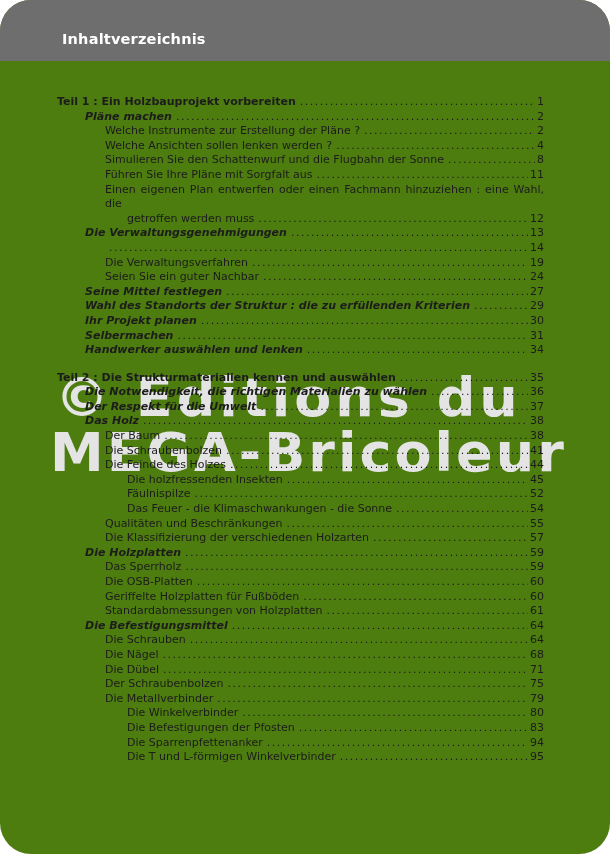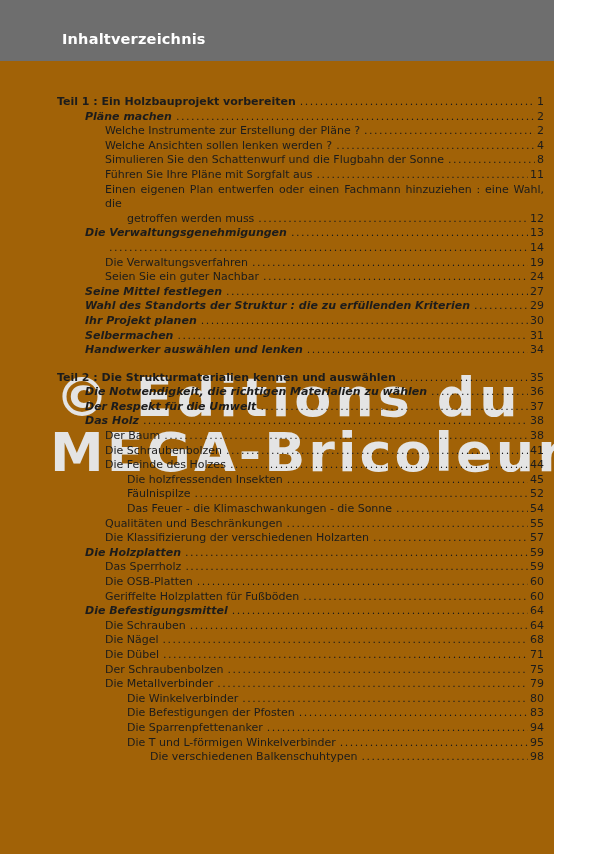--- a/index.html
+++ b/index.html
@@ -1,19 +1,20 @@
 <!DOCTYPE html>
 <html><head>
 <meta charset="utf-8">
 <style>
   html,body { margin:0; padding:0; background:#ffffff; }
   #root {
-    position:relative; width:554px; height:854px; overflow:hidden;
-    background:#a16207; color:#1c1c1c;
+    position:relative; width:610px; height:854px; overflow:hidden;
+    background:#4d7c0f; color:#1c1c1c;
     font-family:"DejaVu Sans","Liberation Sans",sans-serif;
+    border-radius:31px;
   }
   
   .header {
     position:absolute; top:0; left:0; width:610px; height:61px;
     background:#6e6e6e; box-sizing:border-box; padding:31px 0 0 62px;
   }
   .header .title {
     margin:0; font-size:14.5px; font-weight:bold; color:#ffffff; letter-spacing:.2px;
   }
   
@@ -213,20 +214,25 @@
       <div class="row i2">
         <span class="lbl ">Die OSB-Platten</span>
         <span class="dots"></span>
         <span class="pg">60</span>
       </div>
       <div class="row i2">
         <span class="lbl ">Geriffelte Holzplatten für Fußböden</span>
         <span class="dots"></span>
         <span class="pg">60</span>
       </div>
+      <div class="row i2">
+        <span class="lbl ">Standardabmessungen von Holzplatten</span>
+        <span class="dots"></span>
+        <span class="pg">61</span>
+      </div>
       <div class="row i1">
         <span class="lbl bi">Die Befestigungsmittel</span>
         <span class="dots"></span>
         <span class="pg">64</span>
       </div>
       <div class="row i2">
         <span class="lbl ">Die Schrauben</span>
         <span class="dots"></span>
         <span class="pg">64</span>
       </div>
@@ -262,20 +268,15 @@
       </div>
       <div class="row i3">
         <span class="lbl ">Die Sparrenpfettenanker</span>
         <span class="dots"></span>
         <span class="pg">94</span>
       </div>
       <div class="row i3">
         <span class="lbl ">Die T und L-förmigen Winkelverbinder</span>
         <span class="dots"></span>
         <span class="pg">95</span>
-      </div>
-      <div class="row i4">
-        <span class="lbl ">Die verschiedenen Balkenschuhtypen</span>
-        <span class="dots"></span>
-        <span class="pg">98</span>
       </div>
     </div>
 </div>
 
 </body></html>

